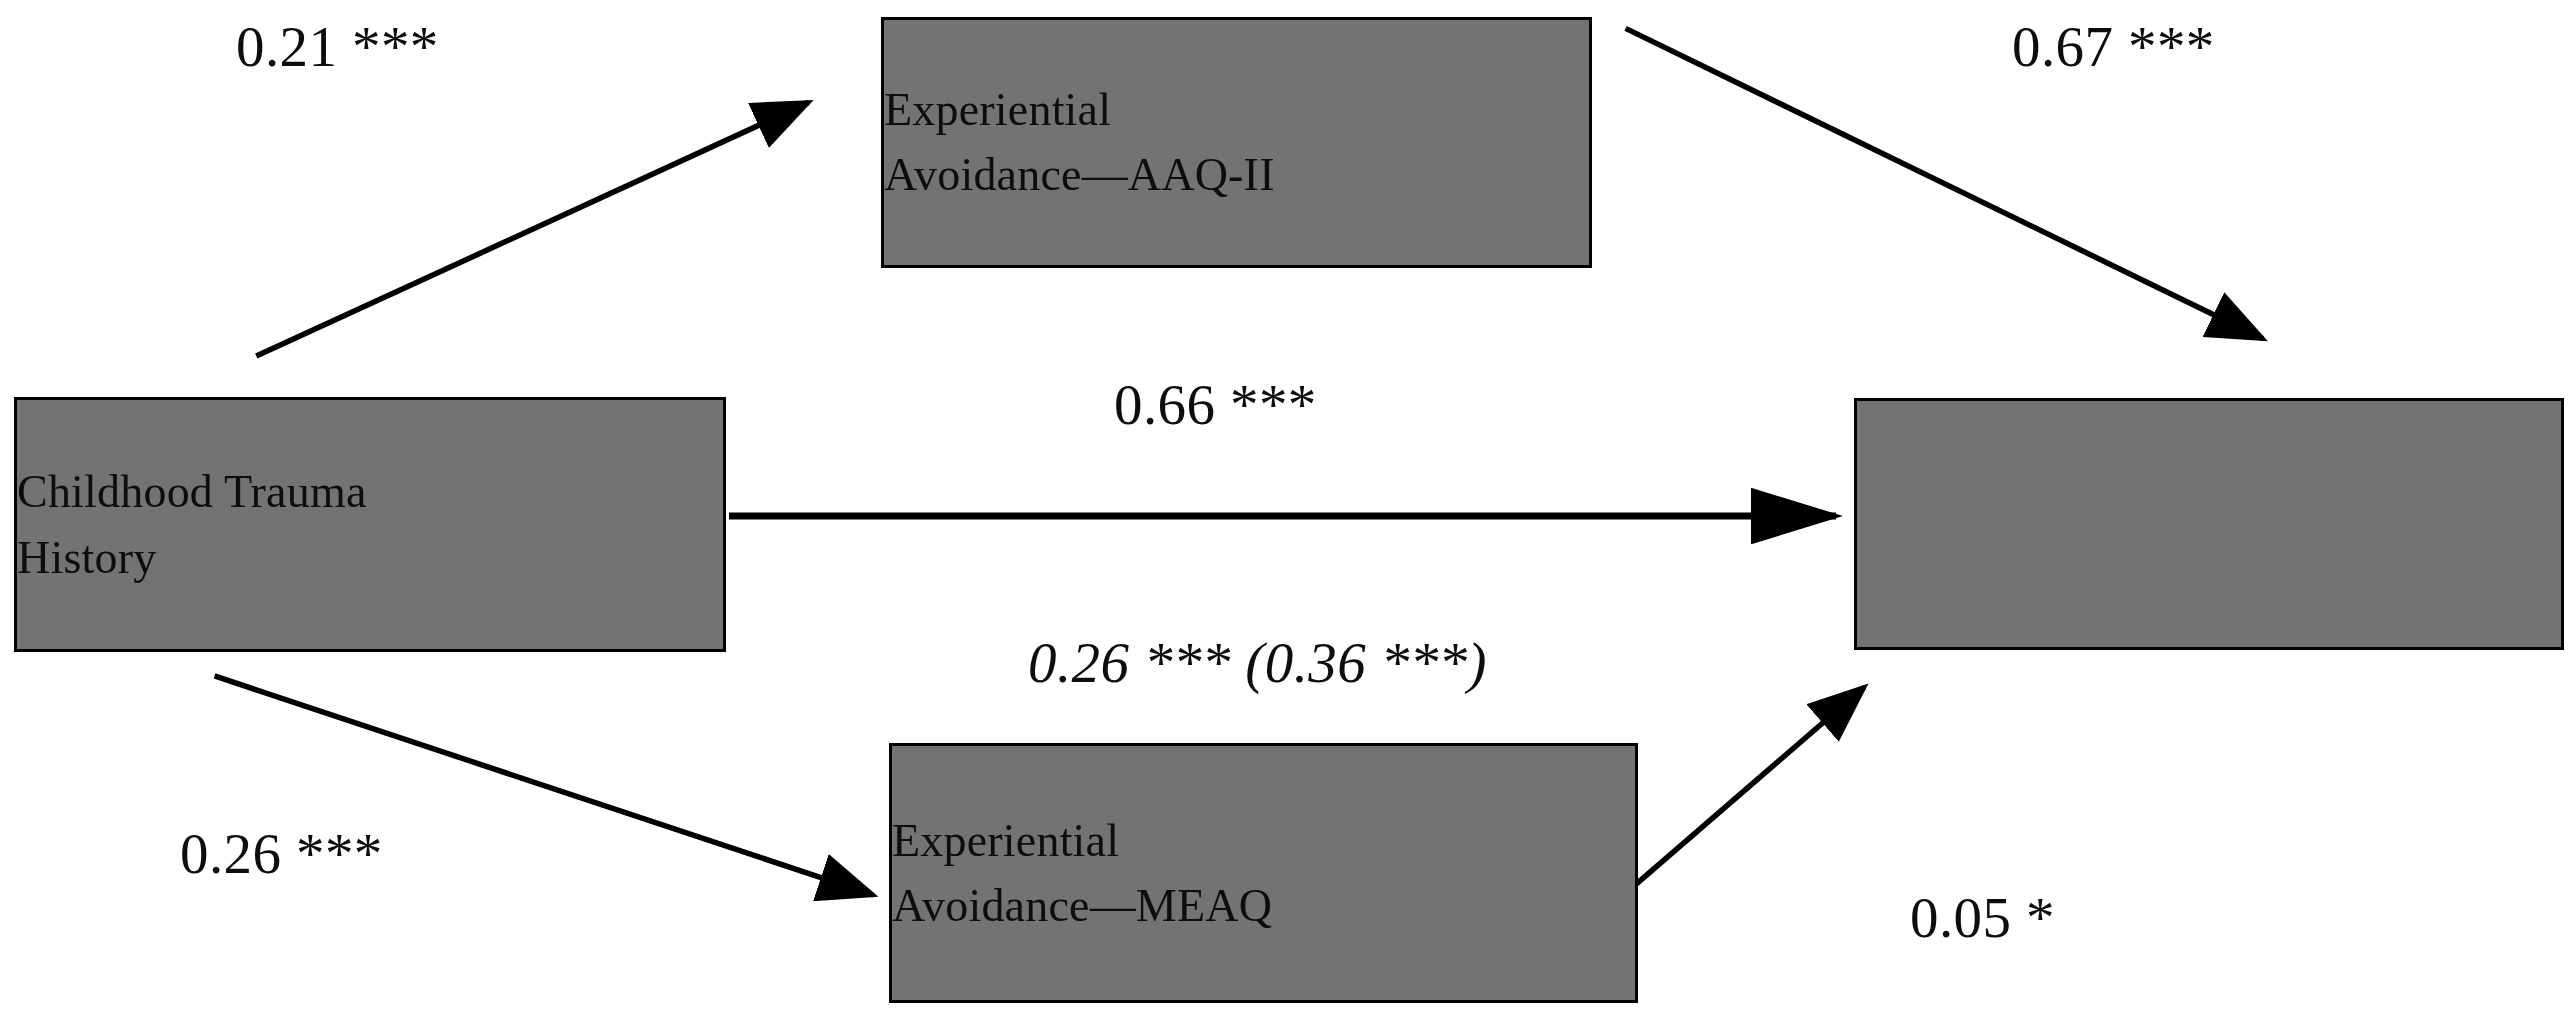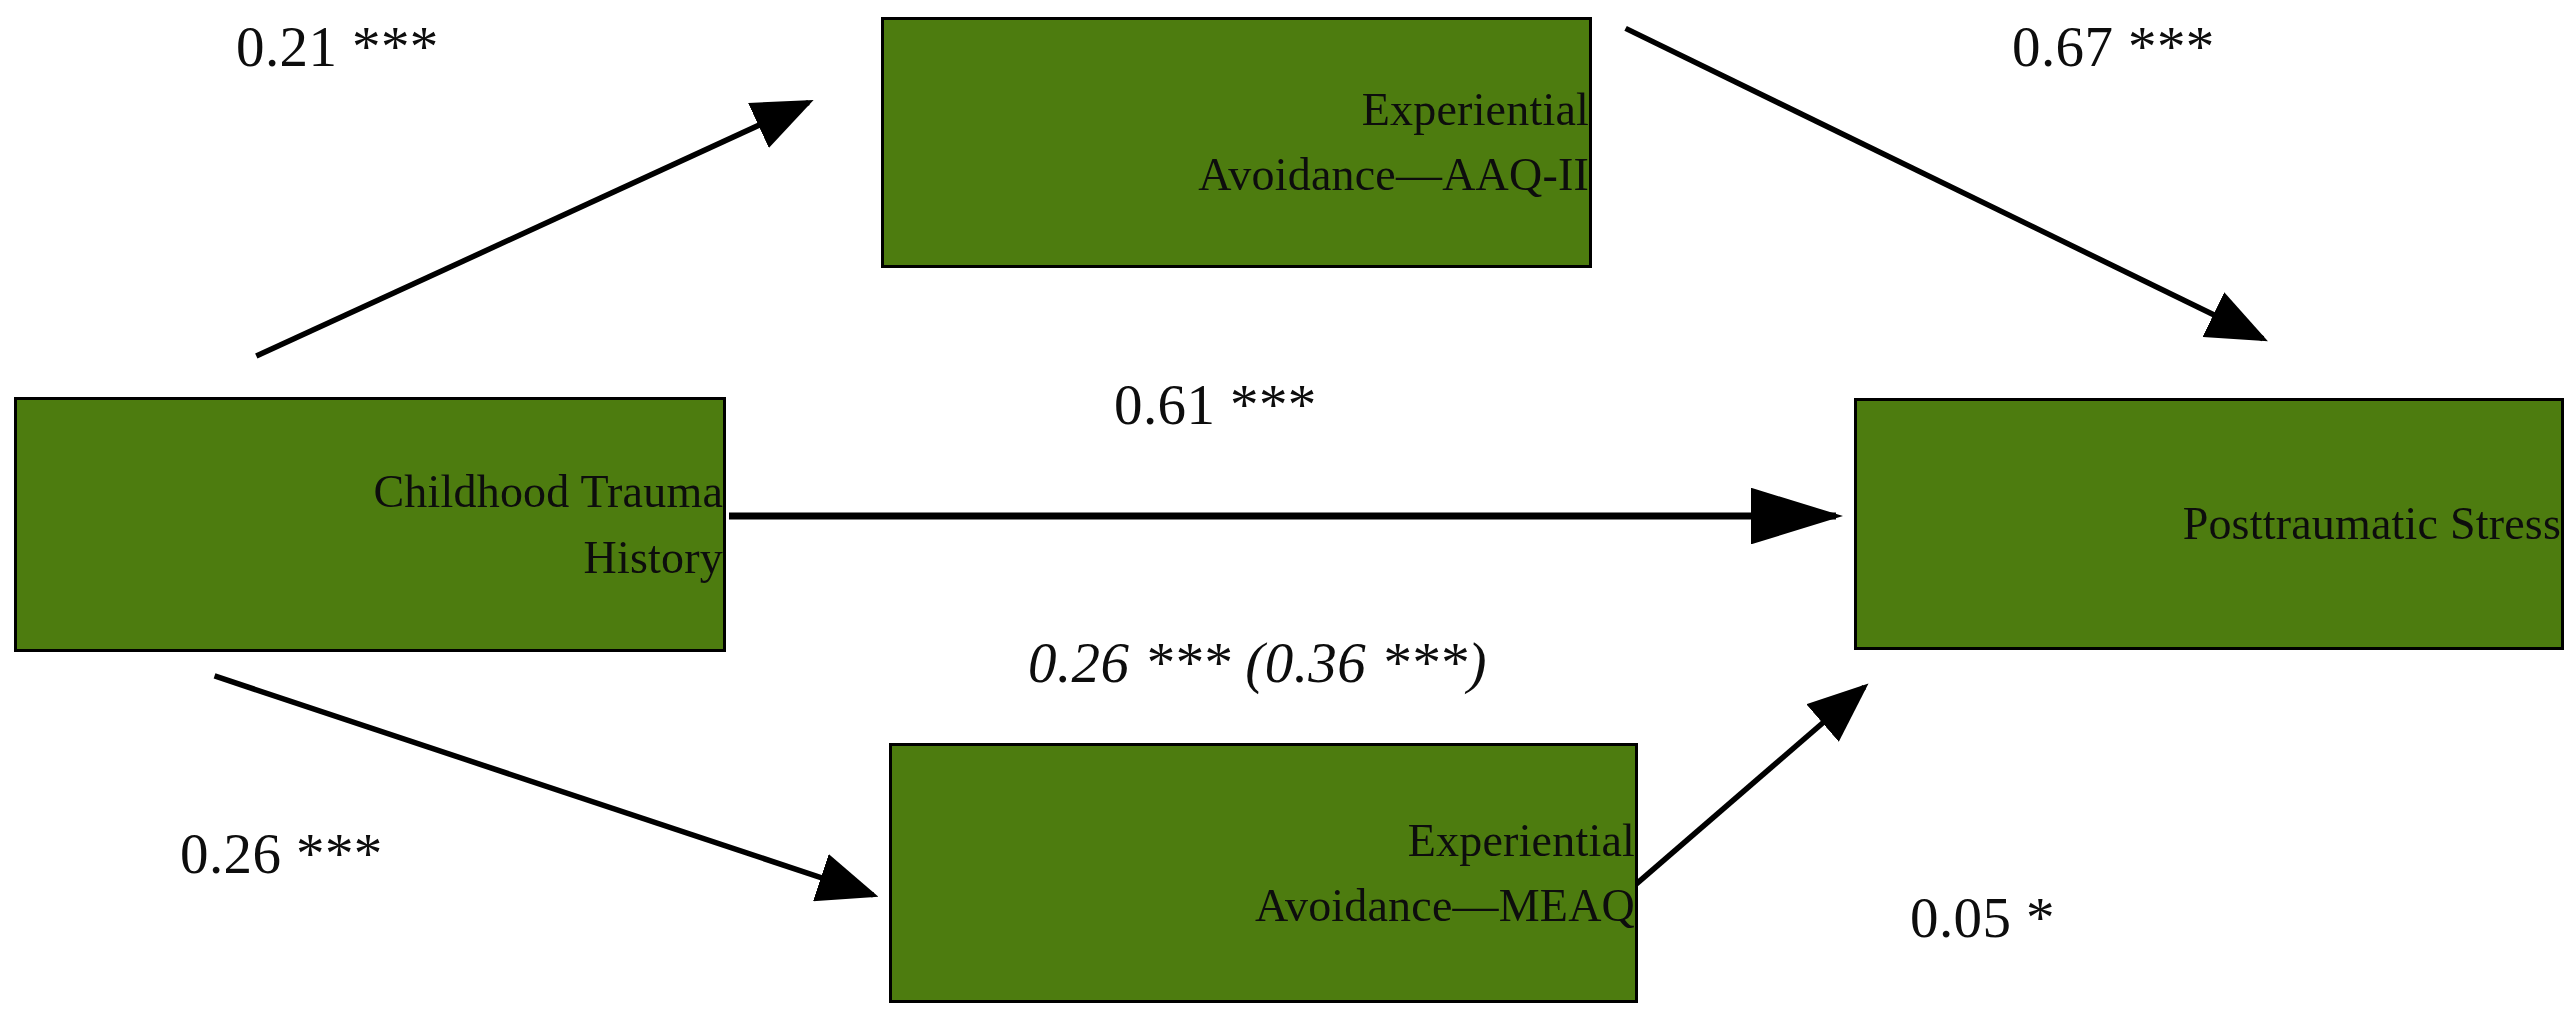--- a/index.html
+++ b/index.html
@@ -21,24 +21,24 @@
     position: absolute;
     top: 0;
     left: 0;
     width: 2576px;
     height: 1025px;
   }
   .node-box {
     position: absolute;
     box-sizing: border-box;
     border: 3.9px solid #000000;
-    background: #4d7c0f;
+    background: #737373;
     display: flex;
     flex-direction: column;
-    align-items: flex-end;
+    align-items: flex-start;
     justify-content: center;
     text-align: center;
     line-height: 1.42;
     color: #0d0d0d;
   }
   .node-line {
     display: block;
     white-space: nowrap;
     font-size: 46px;
     letter-spacing: 0.2px;
@@ -86,28 +86,27 @@
     <span class="node-line">Experiential</span>
     <span class="node-line">Avoidance—AAQ-II</span>
   </div>
 
   <div class="node-box" style="left:889px; top:743px; width:749px; height:260px;">
     <span class="node-line">Experiential</span>
     <span class="node-line">Avoidance—MEAQ</span>
   </div>
 
   <div class="node-box" style="left:1854px; top:398px; width:710px; height:252px;">
-    <span class="node-line">Posttraumatic Stress</span>
   </div>
 
   <div class="edge-label" style="left:236px; top:14px;">0.21 ***</div>
 
   <div class="edge-label" style="left:2012px; top:14px;">0.67 ***</div>
 
-  <div class="edge-label" style="left:1114px; top:372px;">0.61 ***</div>
+  <div class="edge-label" style="left:1114px; top:372px;">0.66 ***</div>
 
   <div class="edge-label" style="left:180px; top:821px;">0.26 ***</div>
 
   <div class="edge-label" style="left:1910px; top:837px;margin-top:48px;">0.05 *</div>
 
   <div class="edge-label" style="left:1028px; top:630px;font-style:italic;">0.26 *** (0.36 ***)</div>
 
 </div>
 
 

